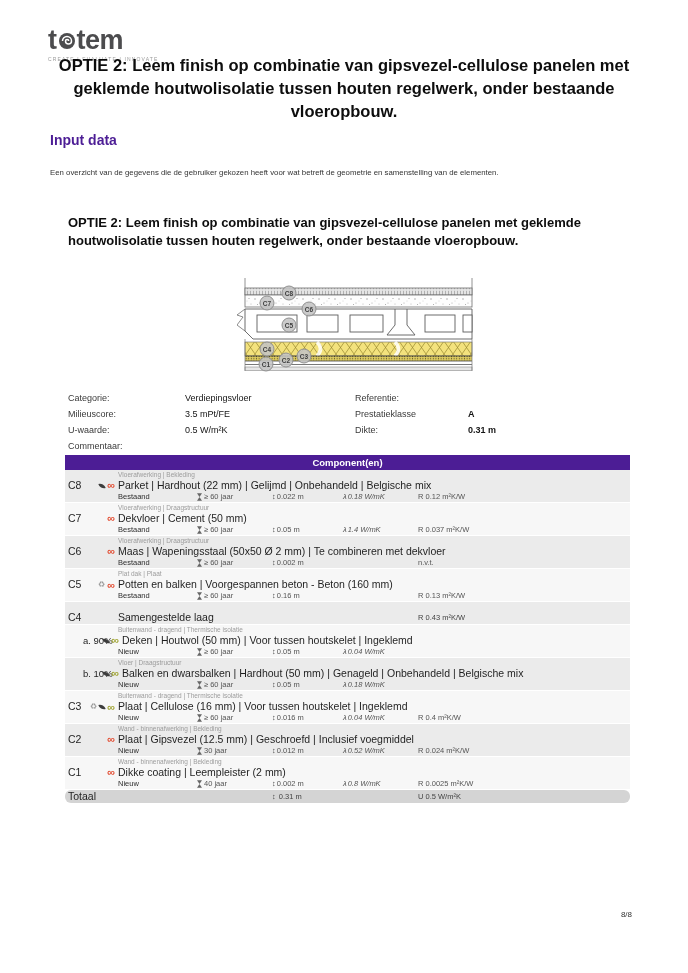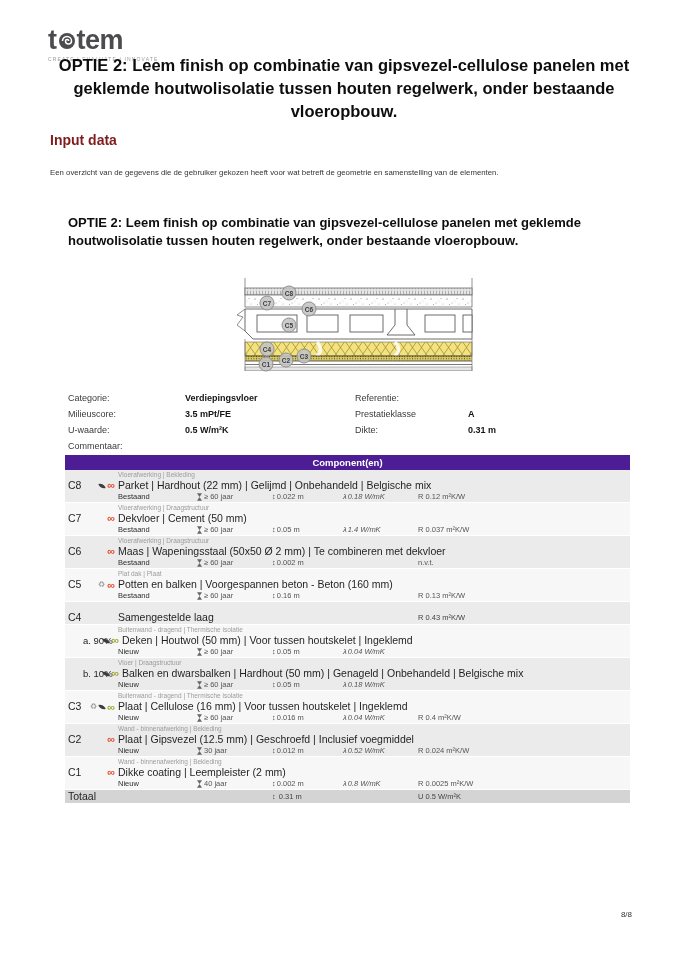--- a/index.html
+++ b/index.html
@@ -9,35 +9,35 @@
   
   .logo{position:absolute;left:48px;top:24px;}
   .logo-text{display:flex;align-items:center;font-size:27px;font-weight:800;
              color:#4c4c4e;letter-spacing:-0.5px;line-height:28px;}
   .logo-swirl{margin:3px 1px 0 1px;}
   .tagline{font-size:5px;color:#9b9b9b;letter-spacing:1.15px;margin-top:1px;}
 
   
   .main-title{position:absolute;left:44px;top:54px;width:600px;text-align:center;
               font-size:16.5px;font-weight:700;color:#0d0d0d;line-height:23px;}
-  .input-heading{position:absolute;left:50px;top:132px;font-size:14px;font-weight:700;color:#7f1d1d;}
+  .input-heading{position:absolute;left:50px;top:132px;font-size:14px;font-weight:700;color:#4c1d95;}
   .intro{position:absolute;left:50px;top:168px;font-size:7.8px;color:#333;}
   .option-title{position:absolute;left:68px;top:214px;width:566px;
                 font-size:13px;font-weight:700;color:#0d0d0d;line-height:18px;}
 
   
   .diagram{position:absolute;left:237px;top:276px;}
   .dlabel text{font-size:6.5px;font-weight:600;fill:#3f3f3f;text-anchor:middle;}
   .dlabel circle{fill:#c4c4c4;fill-opacity:.88;stroke:#909090;stroke-width:1;}
 
   
   .meta{position:absolute;left:68px;top:390px;width:562px;font-size:9px;}
   .meta-row{display:flex;height:16px;align-items:center;}
   .ml{width:117px;color:#3a3a3a;}
-  .mv{width:170px;font-weight:700;color:#141414;}
+  .mv{width:170px;font-weight:400;color:#141414;}
   .ml2{width:113px;color:#3a3a3a;}
   .mv2{flex:1;font-weight:700;color:#141414;}
 
   
   .table{position:absolute;left:65px;top:455px;width:565px;}
   .thead{background:#4c1d95;color:#fff;font-size:9.5px;font-weight:700;
          text-align:center;height:15px;line-height:15px;}
   .crow{position:relative;border-bottom:1px solid #fff;}
   .rows > .crow:nth-child(odd){background:#ebebeb;}
   .rows > .crow:nth-child(even){background:#f7f7f7;}
@@ -59,21 +59,21 @@
   .lam{position:absolute;left:278px;top:0;font-style:italic;}
   .rval{position:absolute;left:353px;top:0;}
   .g{margin-right:1px;color:#444;}
   .icon{display:inline-block;}
   .icon.leaf{width:6px;height:6px;background:#3c3c3c;border-radius:0 100% 0 100%;
              transform:rotate(-15deg);}
   .icon.recycle{color:#999;font-size:8px;line-height:8px;}
   .icon.infinity-red{color:var(--accent-red,#e2492e);font-weight:700;font-size:11px;line-height:7px;}
   .icon.infinity-green{color:var(--accent-green,#9fa332);font-weight:700;font-size:11px;line-height:7px;}
 
-  .total-row{position:relative;height:13px;background:#d4d4d4;}
+  .total-row{position:relative;height:13px;background:#d4d4d4;border-radius:6px;}
   .total-label{position:absolute;left:3px;top:0;font-size:10.5px;color:#1f1f1f;}
   .total-thick{position:absolute;left:207px;top:2px;font-size:7.5px;color:#444;display:flex;gap:2px;}
   .total-u{position:absolute;left:353px;top:2px;font-size:7.5px;color:#444;text-align:center;}
 
   .footer-page{position:absolute;right:56px;top:910px;font-size:8px;color:#333;}
 </style>
 </head>
 <body>
 
 <div class="logo">

